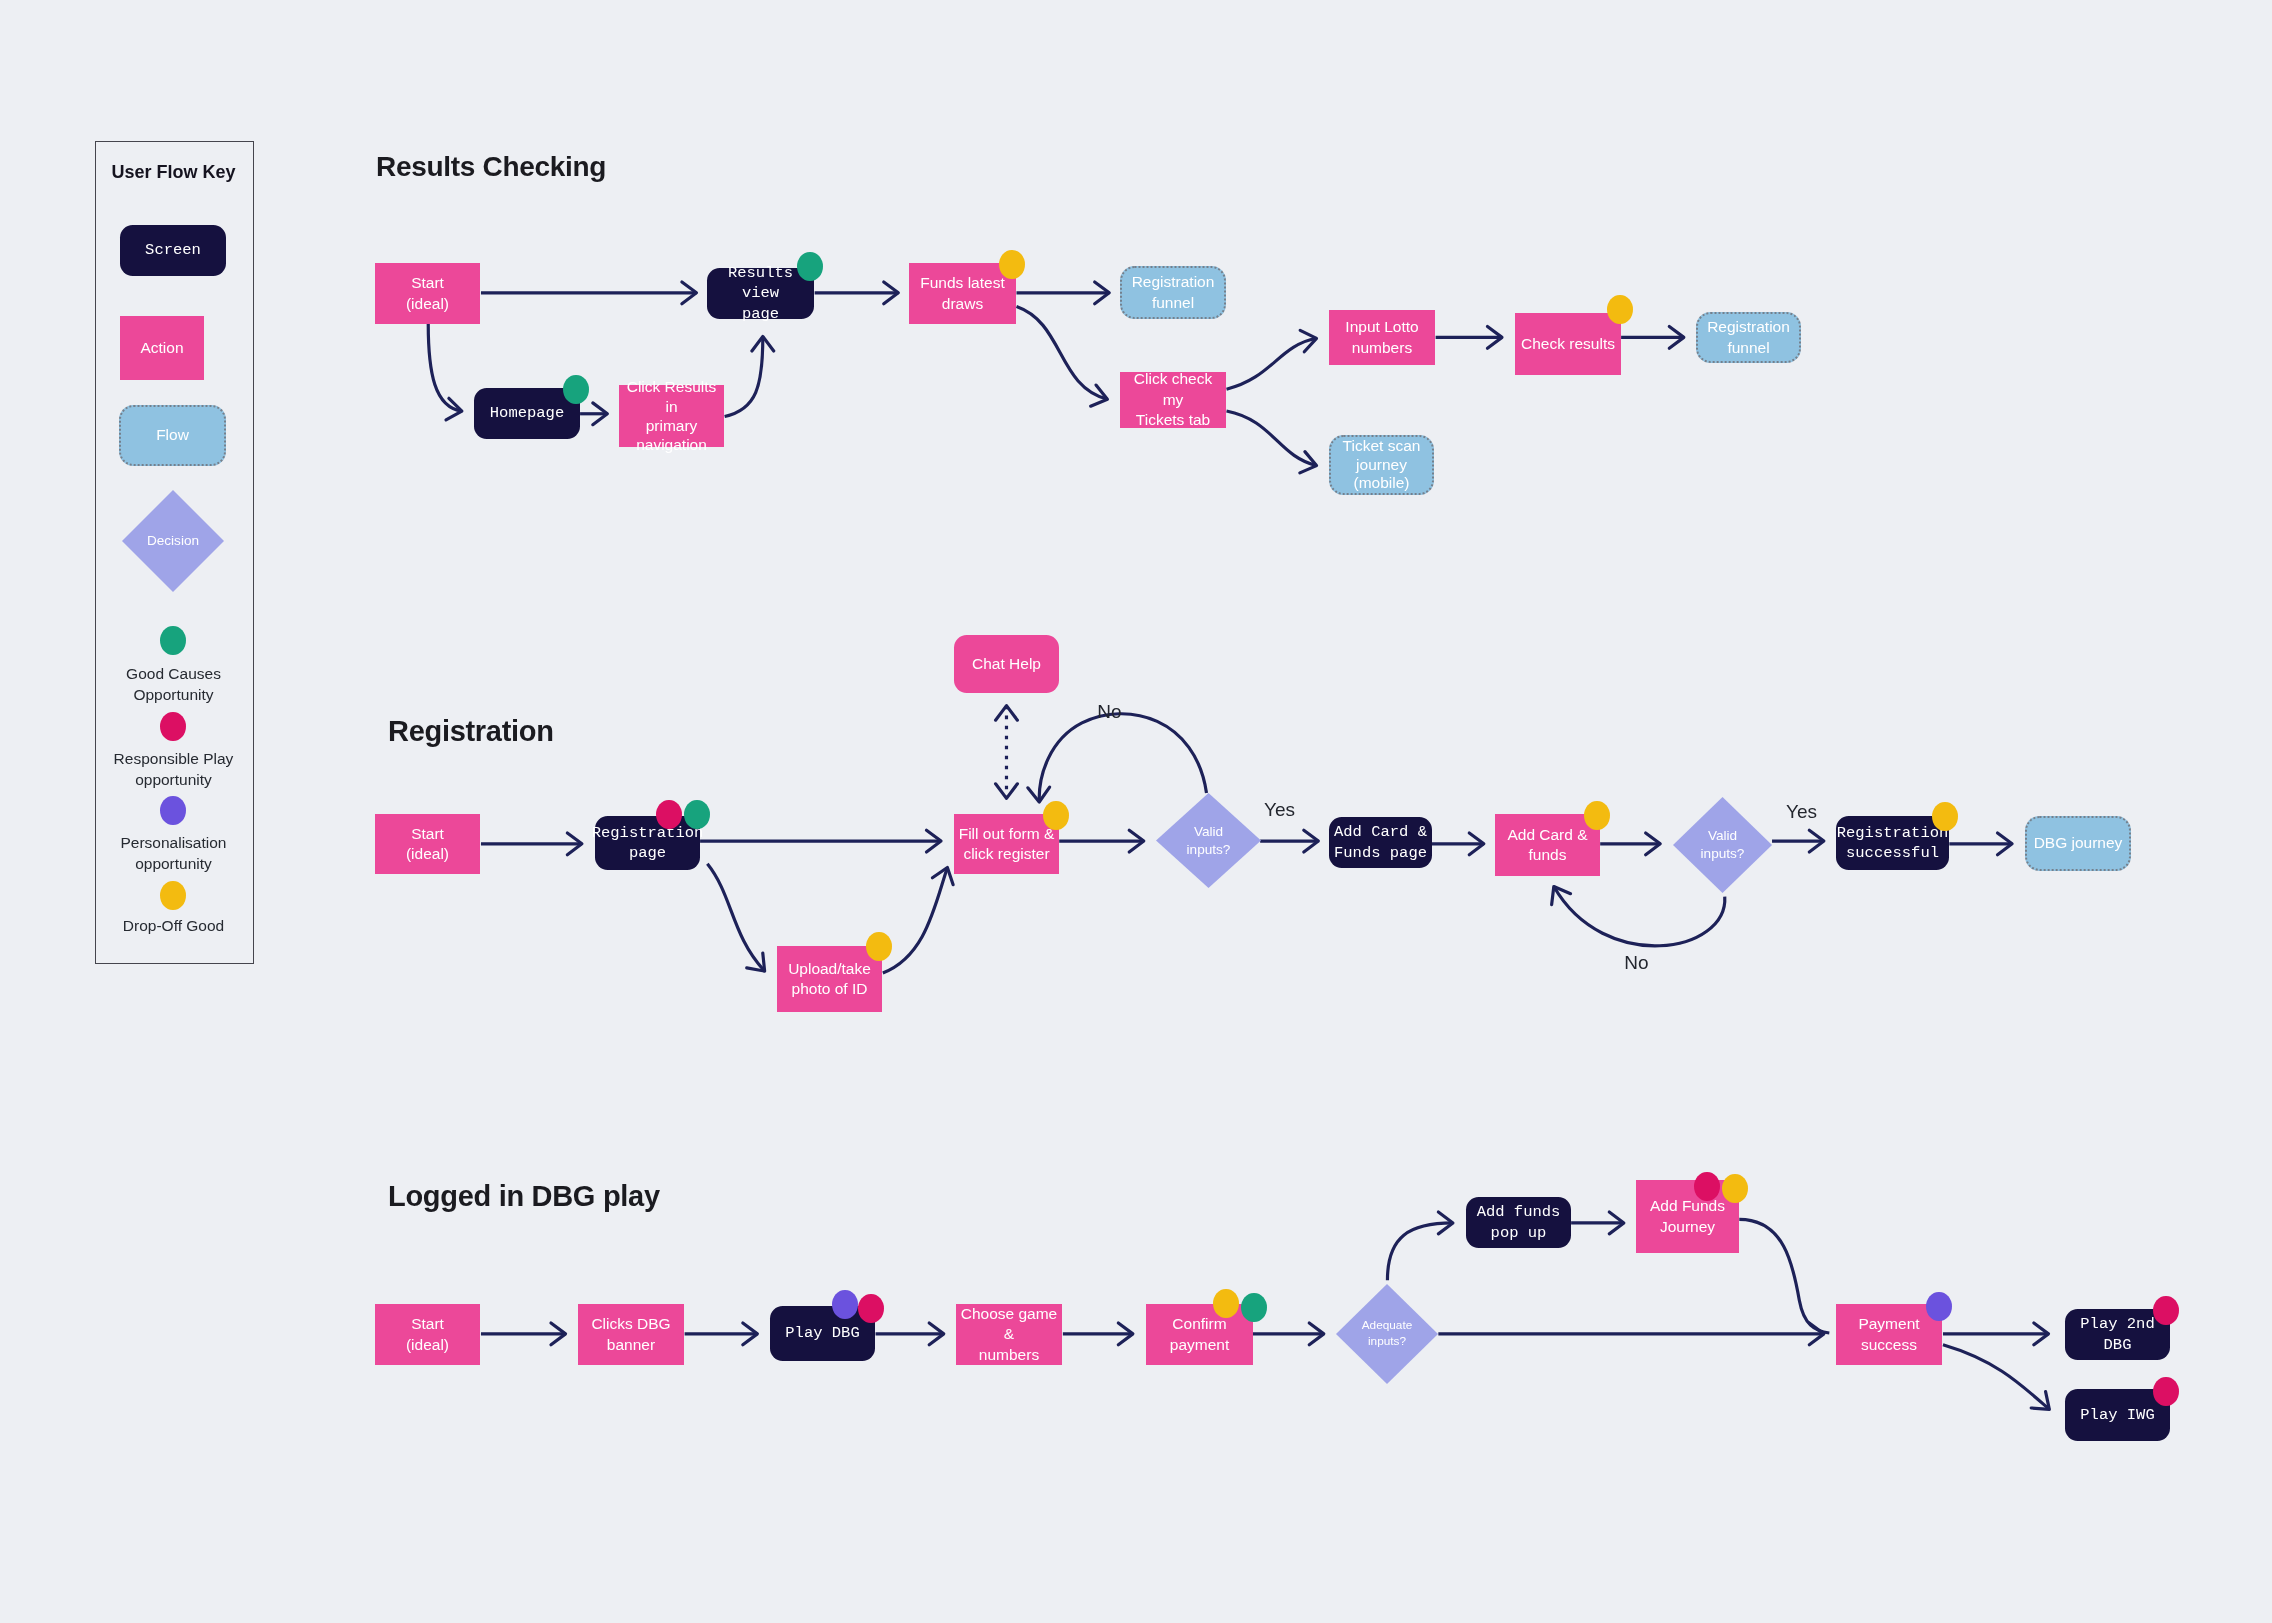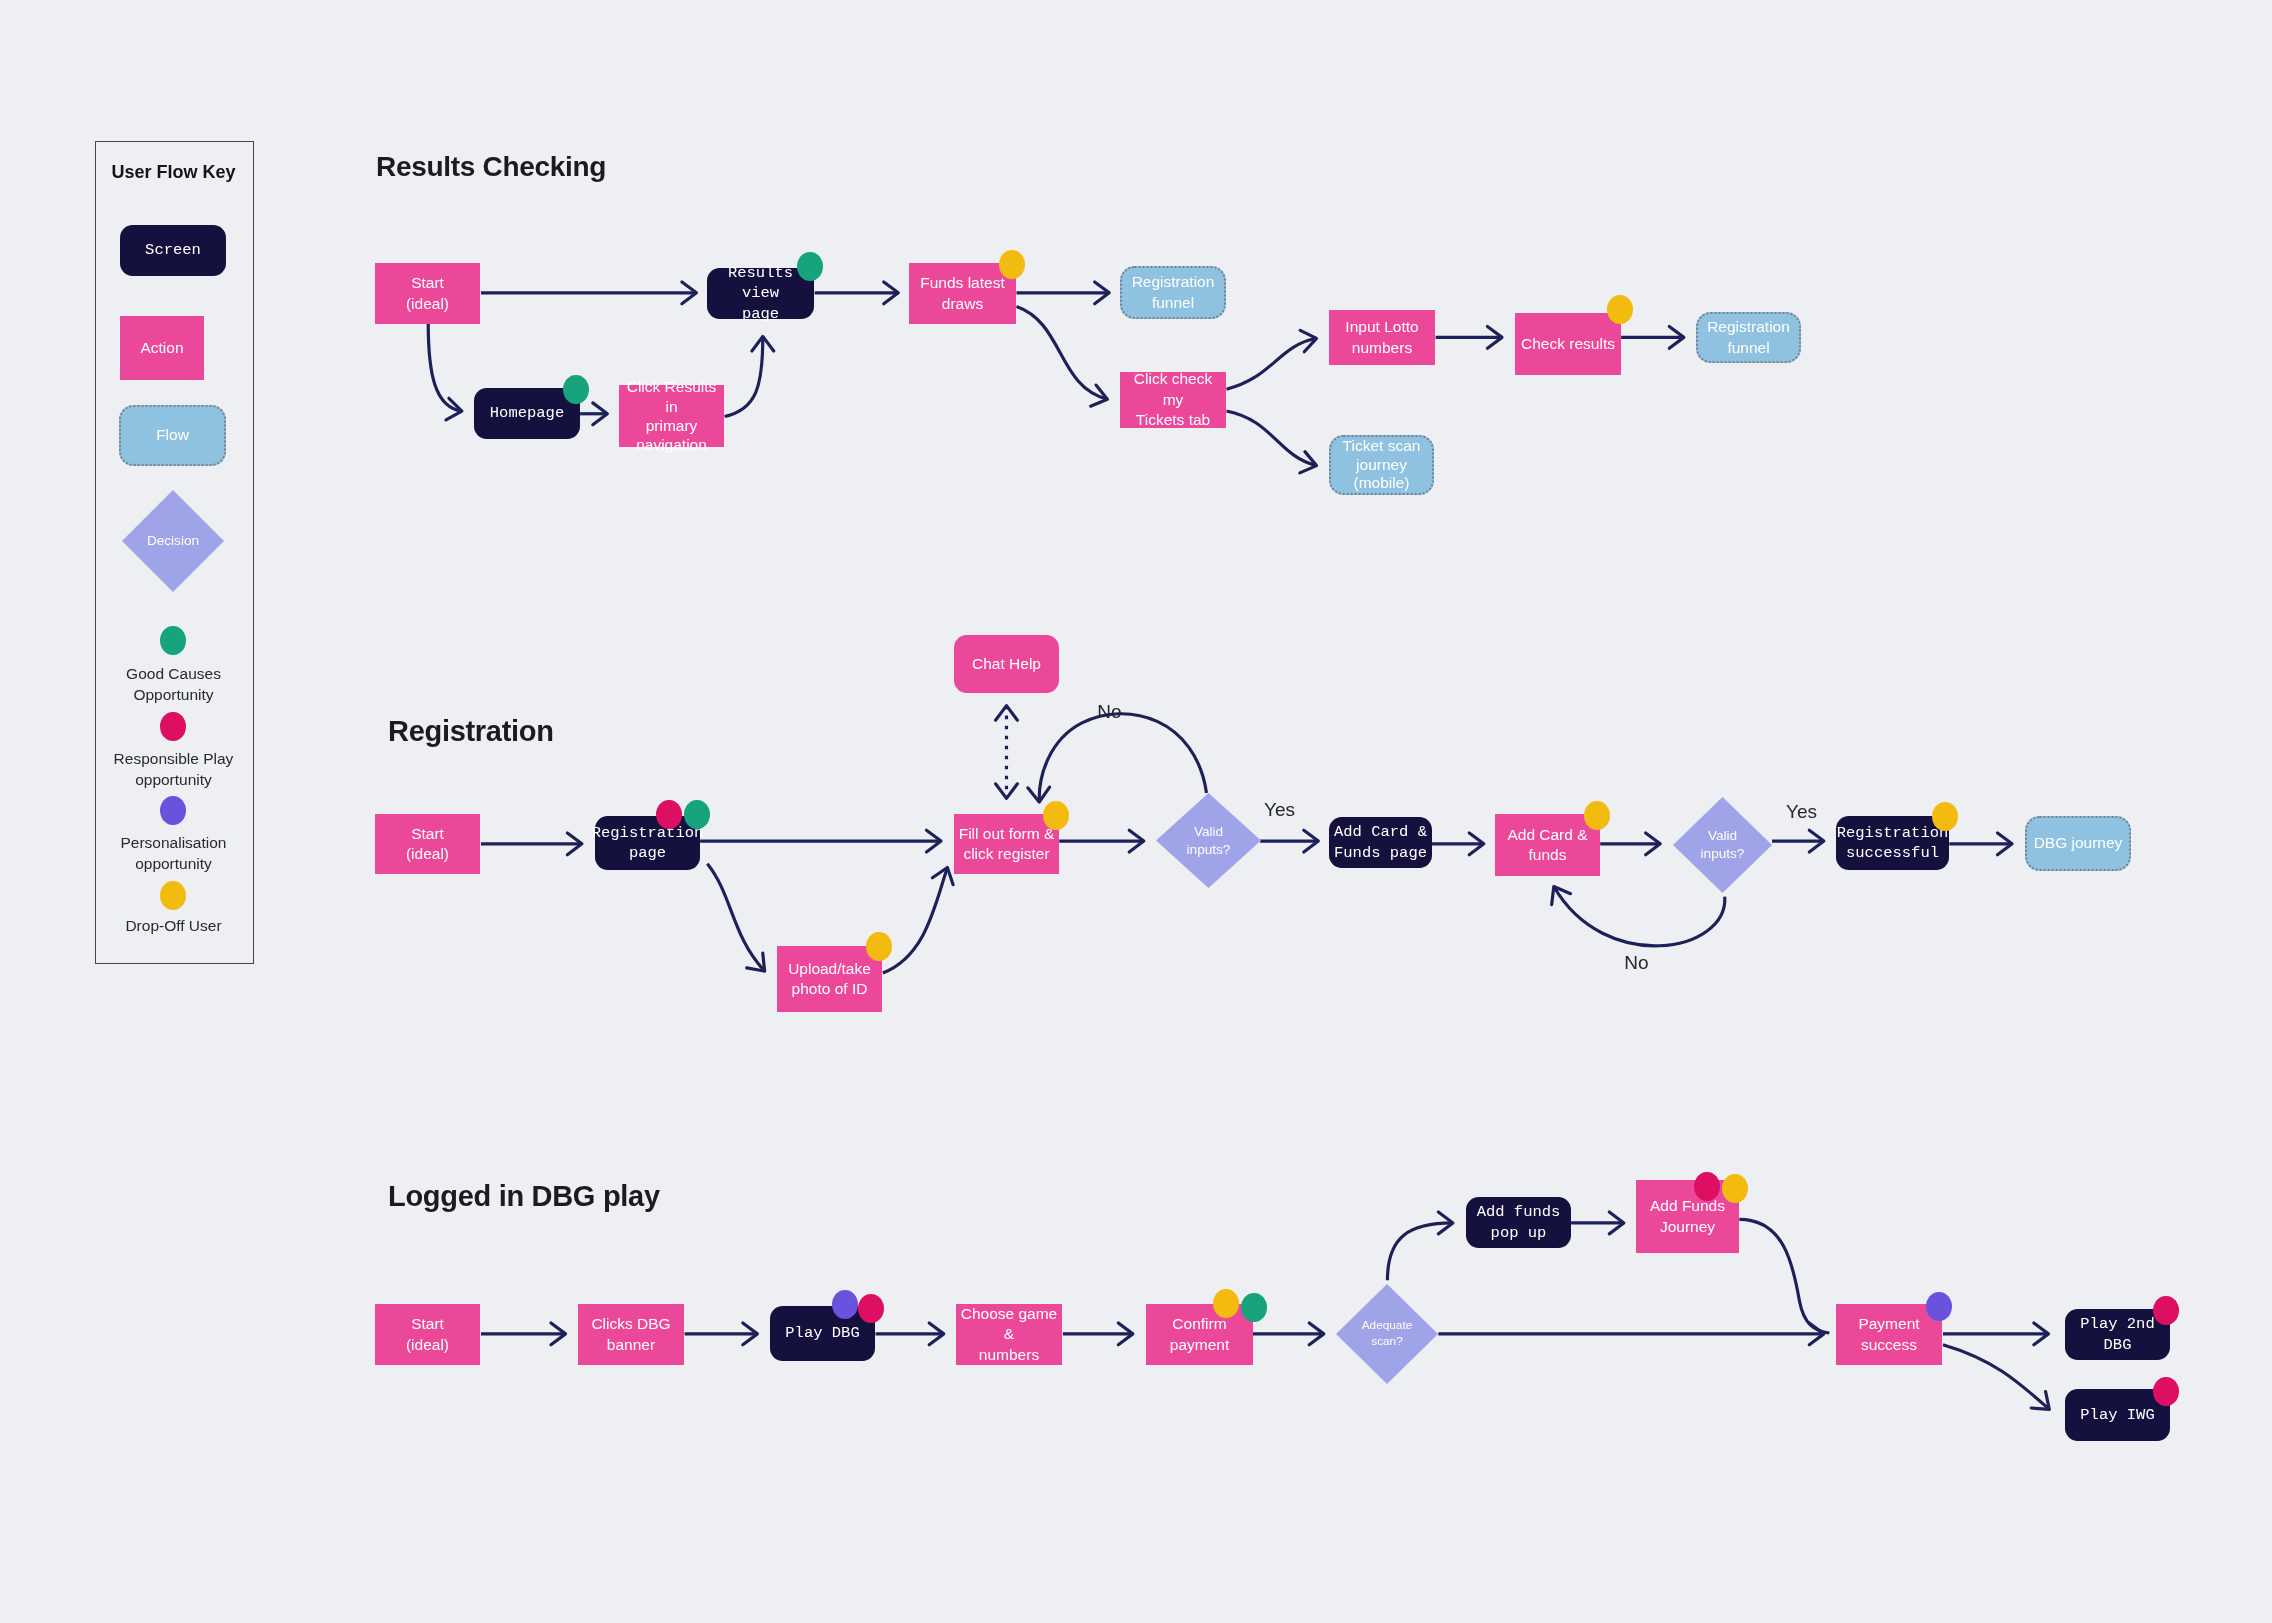--- a/index.html
+++ b/index.html
@@ -96,21 +96,21 @@
   <div class="dot green" style="left:160px;top:626px"></div>
   <div class="legend-label" style="top:664px">Good Causes
 Opportunity</div>
   <div class="dot pink" style="left:160px;top:712px"></div>
   <div class="legend-label" style="top:749px">Responsible Play
 opportunity</div>
   <div class="dot purple" style="left:160px;top:796px"></div>
   <div class="legend-label" style="top:833px">Personalisation
 opportunity</div>
   <div class="dot yellow" style="left:160px;top:881px"></div>
-  <div class="legend-label" style="top:916px">Drop-Off User</div>
+  <div class="legend-label" style="top:916px">Drop-Off Good</div>
 
   <div class="flow-title" style="left:376px;top:151px;font-size:28px">Results Checking</div>
   <div class="flow-title" style="left:388px;top:715px;font-size:29px">Registration</div>
   <div class="flow-title" style="left:388px;top:1180px;font-size:29px">Logged in DBG play</div>
 
   <div class="node action" style="left:375px;top:263px;width:105px;height:61px">Start
 (ideal)</div>
   <div class="node screen" style="left:707px;top:268px;width:107px;height:51px">Results view
 page</div>
   <div class="node action" style="left:909px;top:263px;width:107px;height:61px">Funds latest
@@ -161,21 +161,21 @@
   <div class="node action" style="left:375px;top:1304px;width:105px;height:61px">Start
 (ideal)</div>
   <div class="node action" style="left:578px;top:1304px;width:106px;height:61px">Clicks DBG
 banner</div>
   <div class="node screen" style="left:770px;top:1306px;width:105px;height:55px">Play DBG</div>
   <div class="node action" style="left:956px;top:1304px;width:106px;height:61px">Choose game &amp;
 numbers</div>
   <div class="node action" style="left:1146px;top:1304px;width:107px;height:61px">Confirm
 payment</div>
   <div class="node diamond small-text" style="left:1336px;top:1284px;width:102px;height:100px">Adequate
-scan?</div>
+inputs?</div>
   <div class="node screen" style="left:1466px;top:1197px;width:105px;height:51px">Add funds
 pop up</div>
   <div class="node action" style="left:1636px;top:1180px;width:103px;height:73px">Add Funds
 Journey</div>
   <div class="node action" style="left:1836px;top:1304px;width:106px;height:61px">Payment
 success</div>
   <div class="node screen" style="left:2065px;top:1309px;width:105px;height:51px">Play 2nd DBG</div>
   <div class="node screen" style="left:2065px;top:1389px;width:105px;height:52px">Play IWG</div>
 
   <div class="dot green" style="left:797px;top:252px"></div>

